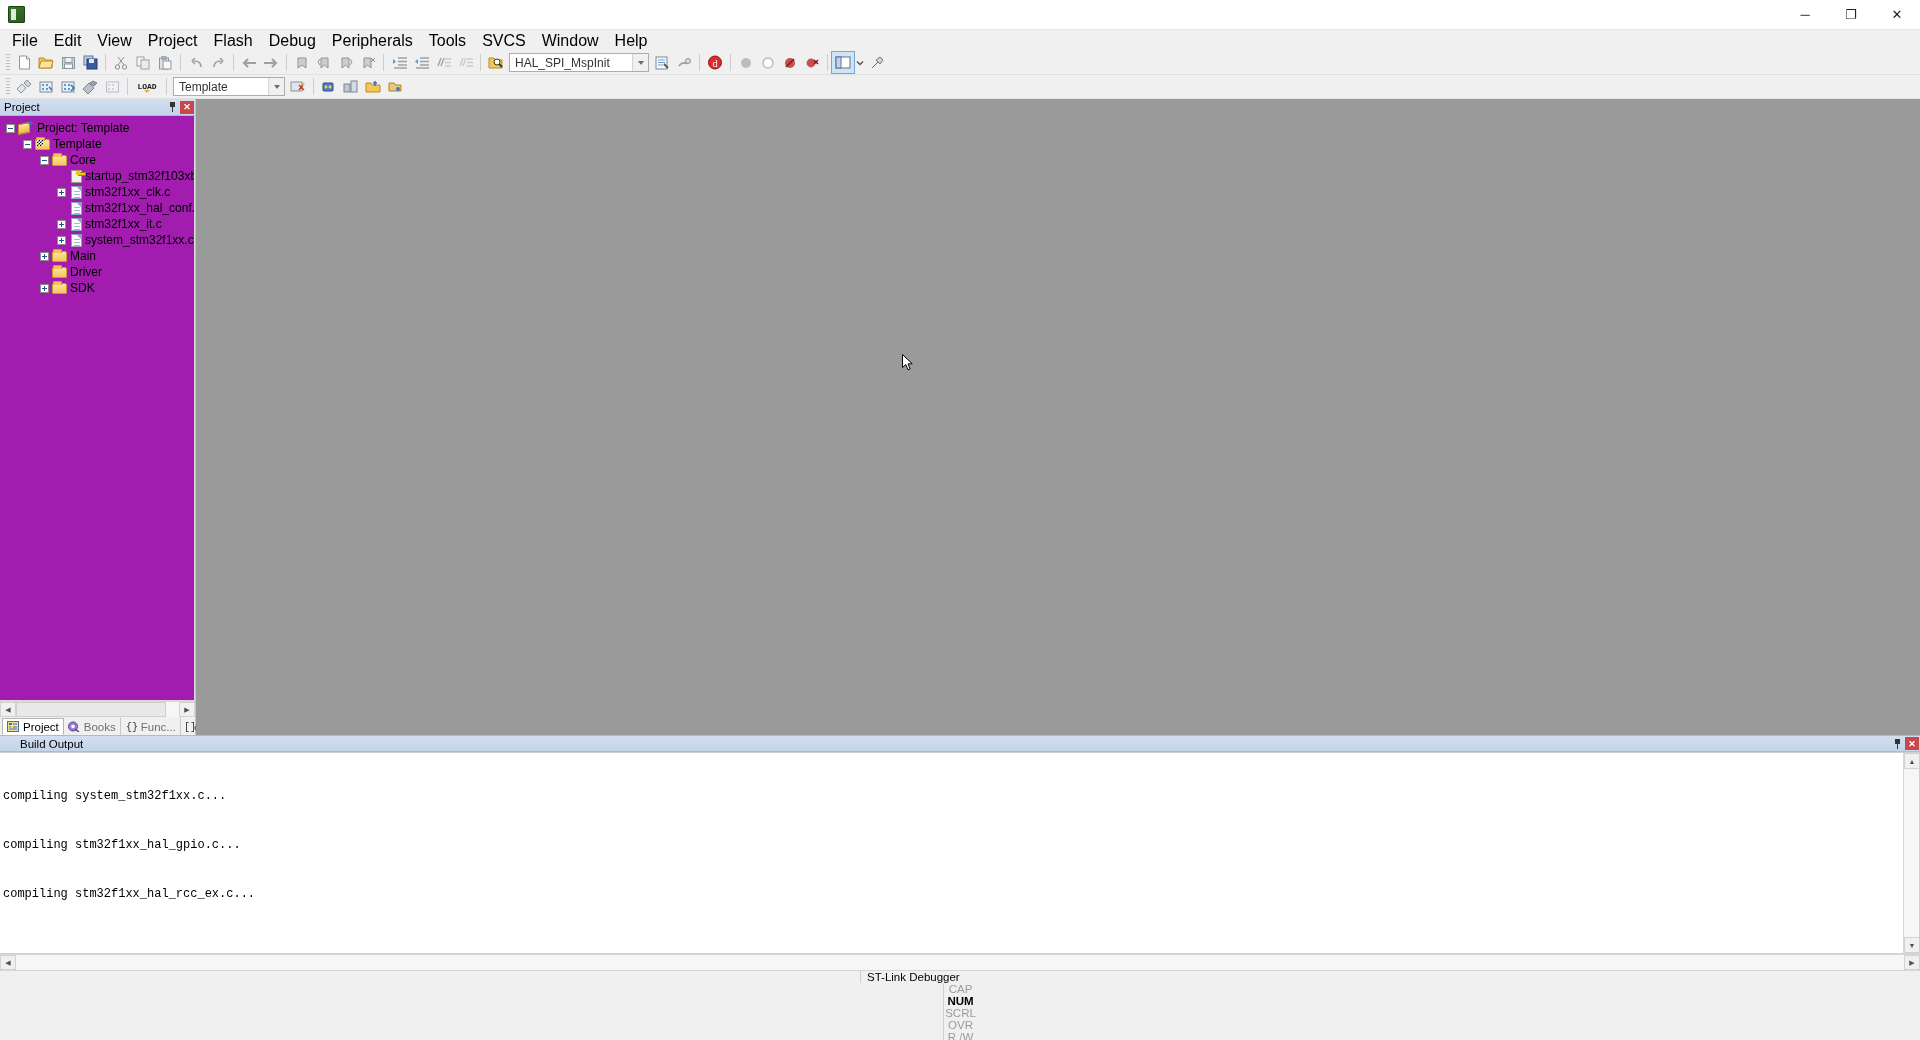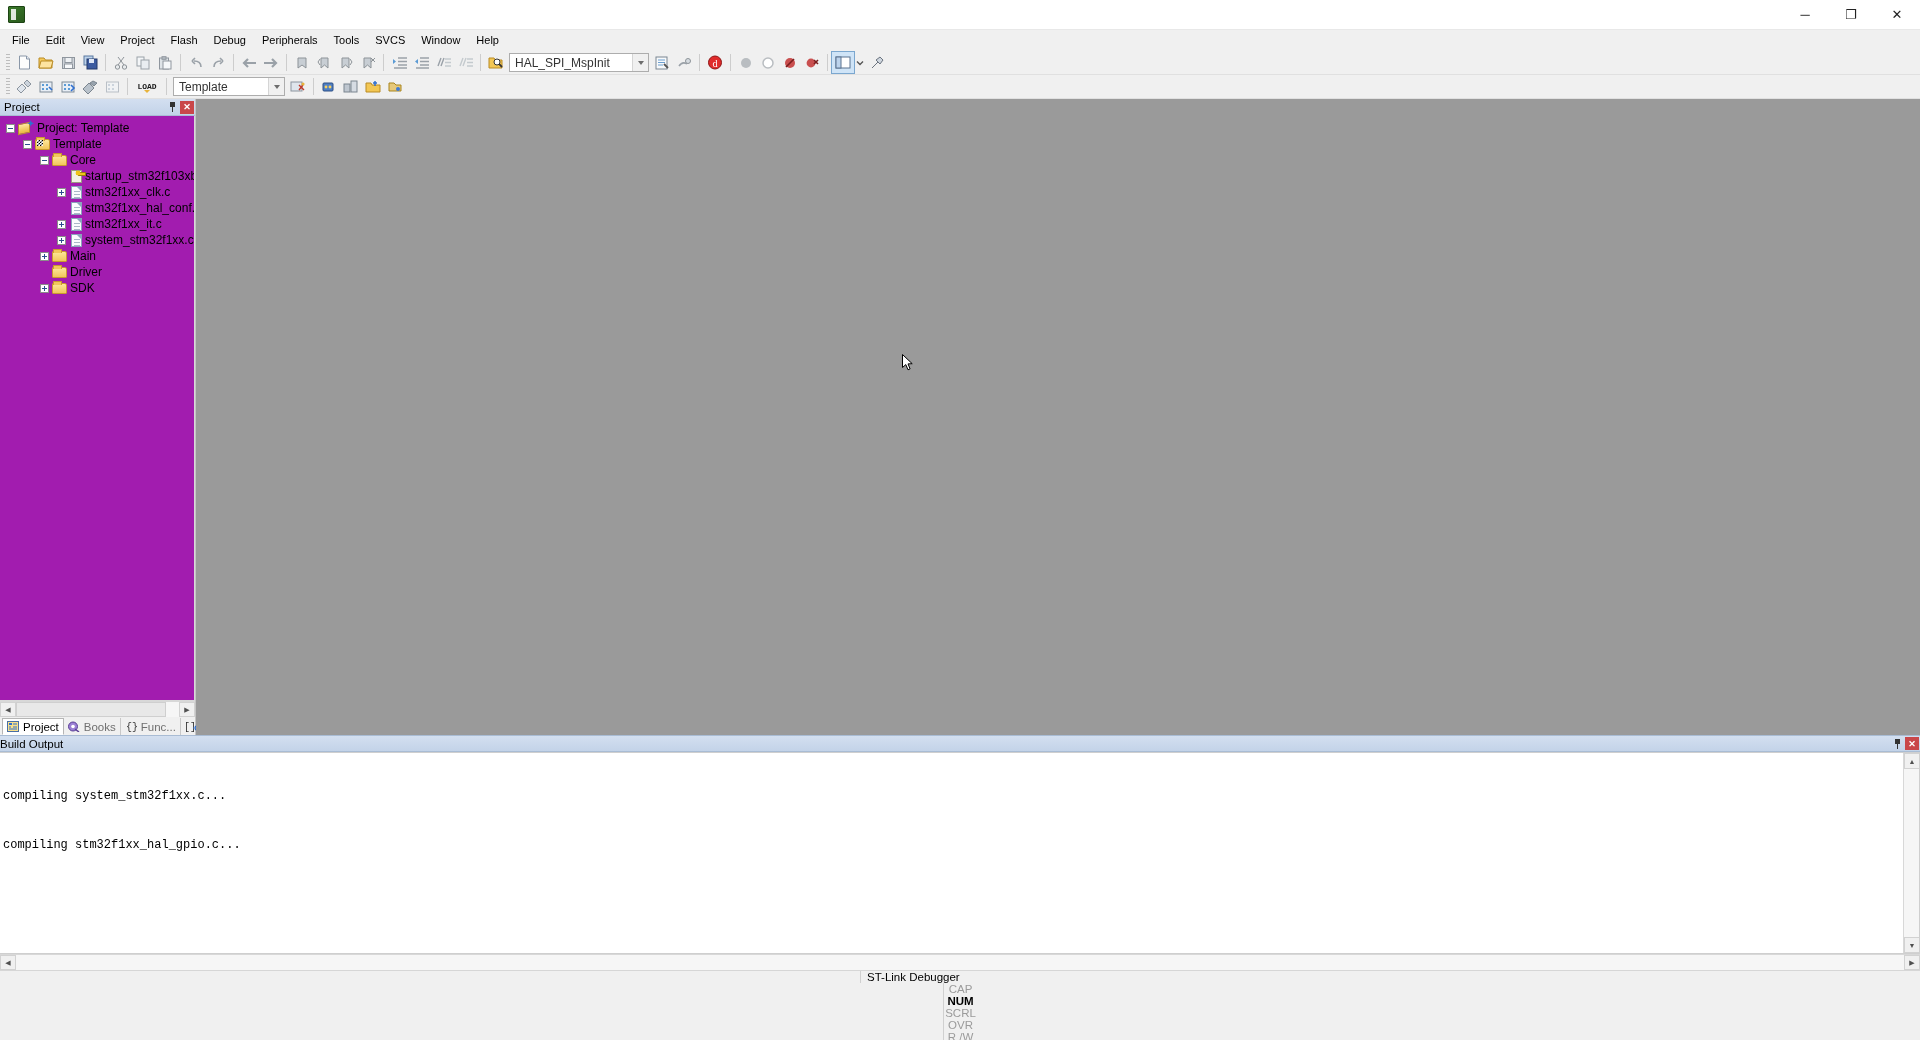--- a/index.html
+++ b/index.html
@@ -35,21 +35,21 @@
     align-items: center; justify-content: center;
     font-size: 13px; color: #222;
   }
 
   
   #menubar {
     height: 21px; background: #f0f0f0; display: flex;
     align-items: center; padding-left: 4px;
   }
   #menubar .mi {
-    padding: 2px 8px; font-size: 11px; color: #000;
+    padding: 2px 8px; font-size: 16px; color: #000;
     line-height: 17px; cursor: default;
   }
 
   
   .toolbar {
     height: 24px; background: #f0f0f0; display: flex;
     align-items: center; padding-left: 3px;
     border-bottom: 1px solid #e0e0e0;
   }
   .grip {
@@ -226,21 +226,21 @@
   #editor { flex: 1; background: #9a9a9a; position: relative; }
   #cursor {
     position: absolute; left: 706px; top: 255px;
     width: 12px; height: 18px; pointer-events: none;
   }
 
   
   #buildout { display: flex; flex-direction: column; height: 235px; }
   #bo-hdr {
     height: 17px; background: linear-gradient(to bottom,#d3dff0,#c3d3e8);
-    display: flex; align-items: center; padding-left: 0;
+    display: flex; align-items: center; padding-left: 20px;
     font-size: 11.5px; border-top: 1px solid #a9bcd4;
     border-bottom: 1px solid #a9bcd4;
   }
   #bo-body {
     flex: 1; background: #fff; display: flex; overflow: hidden;
     border: 1px solid #cfcfcf; border-left: none;
   }
   #bo-text {
     flex: 1; padding: 2px 0 0 3px;
     font-family: "Liberation Mono","DejaVu Sans Mono",monospace;
@@ -742,20 +742,21 @@
           </svg>
       </span>
       <span class="hbtn close">✕</span>
     </span>
   </div>
 
   <div id="bo-body">
     <div id="bo-text">
       <div><span class="bo-line">compiling system_stm32f1xx.c...</span></div>
       <div><span class="bo-line">compiling stm32f1xx_hal_gpio.c...</span></div>
+      <div><span class="bo-line">compiling stm32f1xx_hal_rcc_ex.c...</span></div>
       
       
       
       
       
       
       
       
       
       

